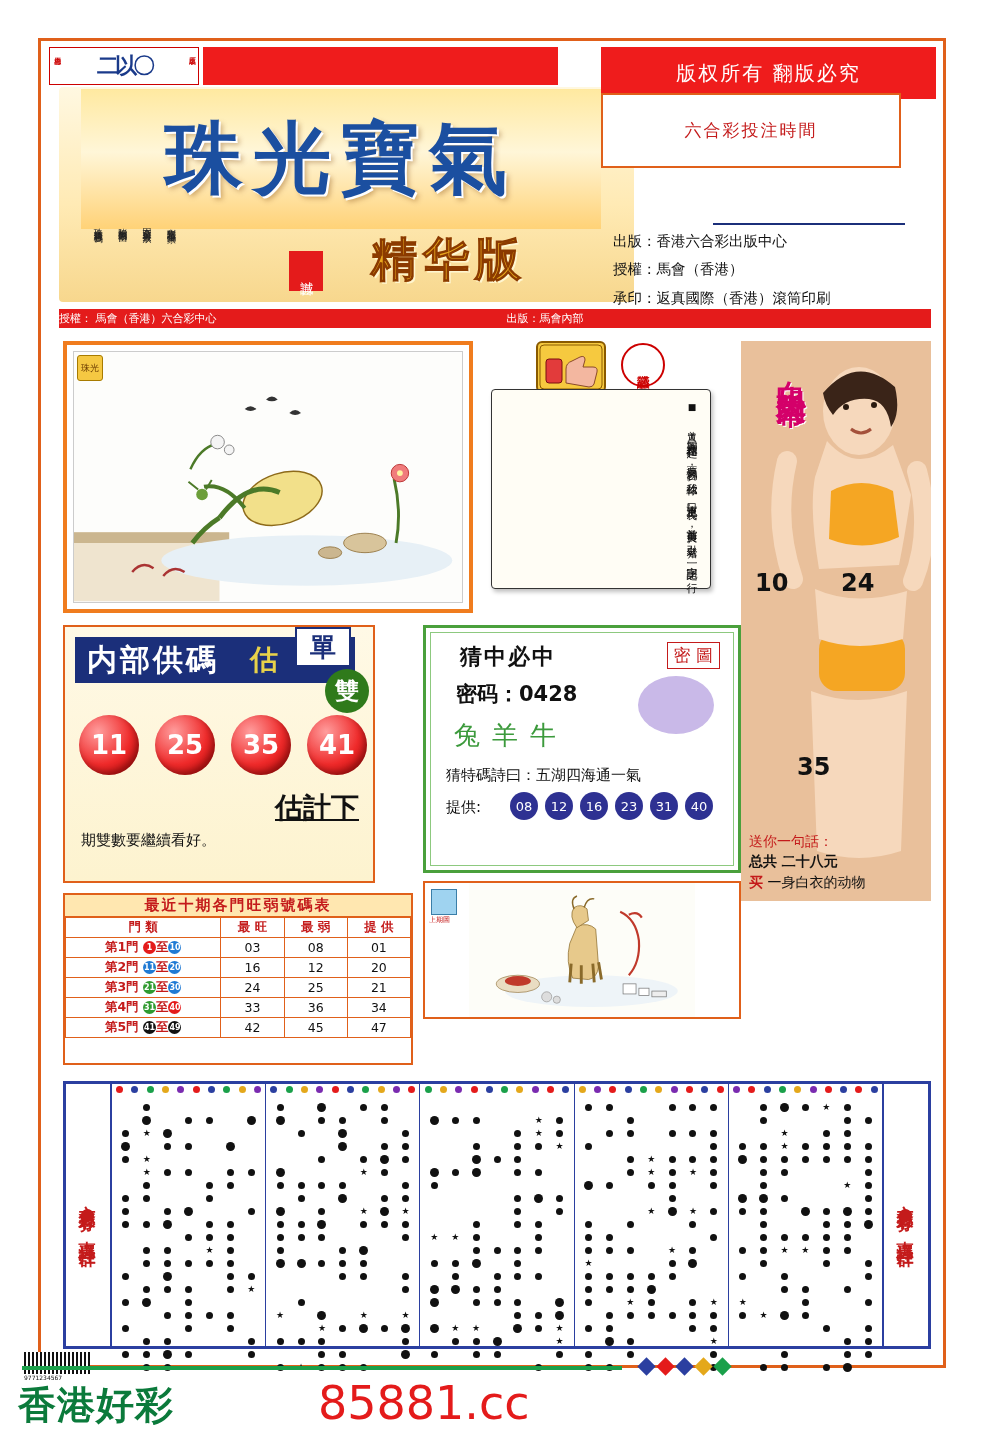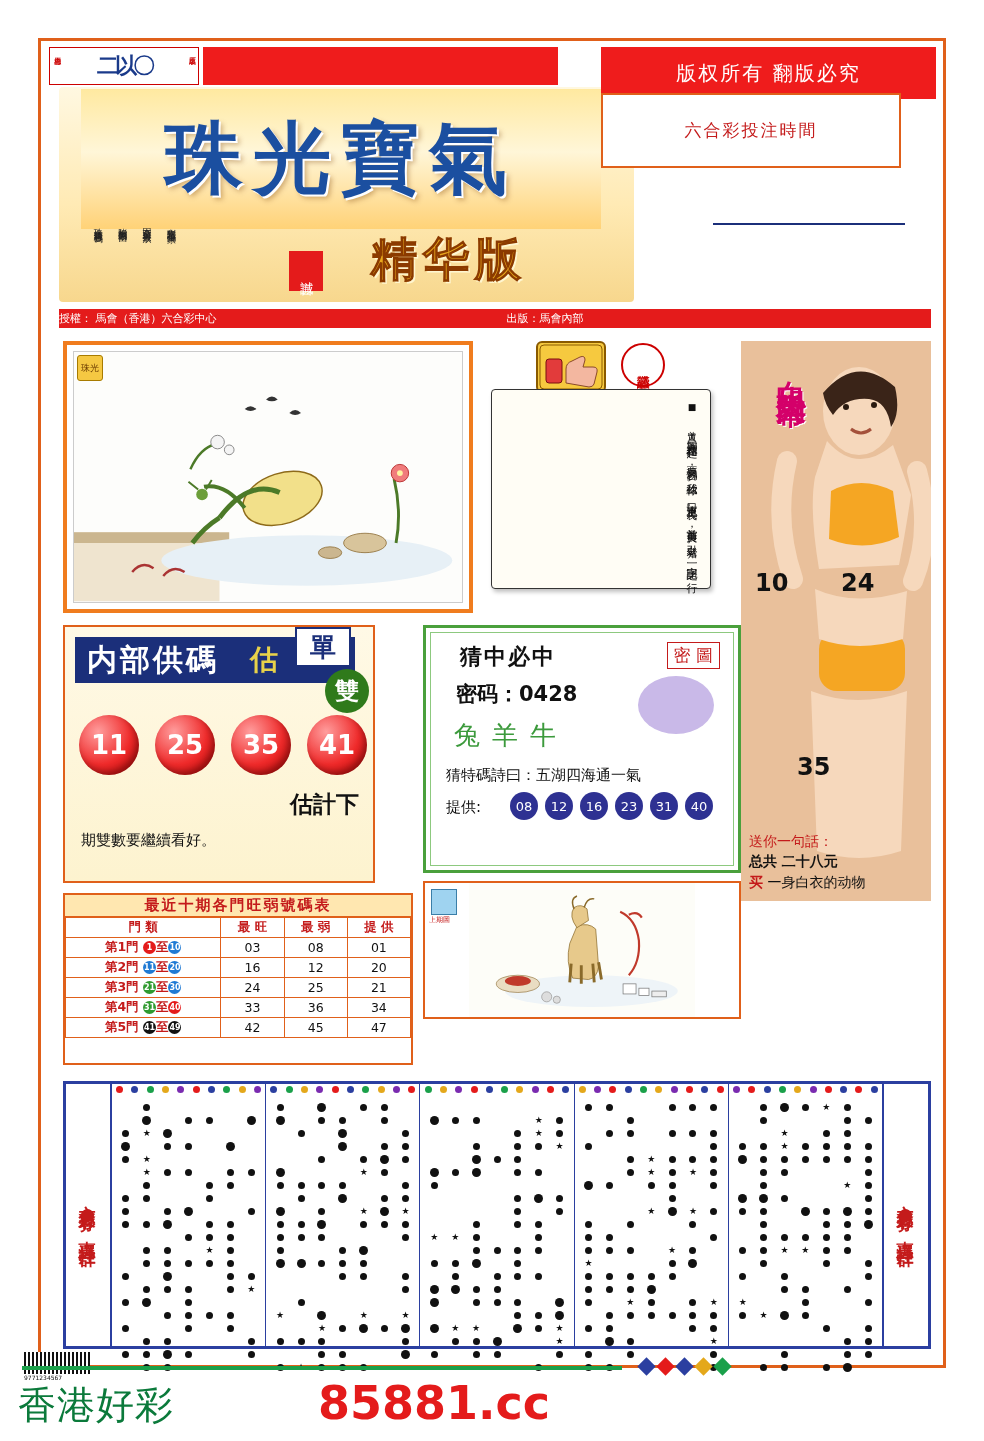--- a/index.html
+++ b/index.html
@@ -178,21 +178,21 @@
     display:flex;align-items:center;justify-content:center;
   }
   .balls{ position:absolute; left:14px; top:88px; width:320px; display:flex; gap:16px; }
   .ball{
     width:60px;height:60px;border-radius:50%;
     background: radial-gradient(circle at 32% 28%, #ff9d9d 0%, #ef2b2b 55%, #b60000 100%);
     color:#fff; font-size:26px; font-weight:bold;
     display:flex;align-items:center;justify-content:center;
     box-shadow: inset -3px -4px 6px rgba(0,0,0,.3);
   }
-  .gong-est{ position:absolute; right:14px; top:162px; font-size:23px; font-weight:bold; color:#111; }
+  .gong-est{ position:absolute; right:14px; top:162px; font-size:28px; font-weight:bold; color:#111;text-decoration:underline; }
   .gong-note{ position:absolute; left:16px; top:204px; font-size:15px; color:#111; }
 
   
   .guess{
     position:absolute; left:382px; top:292px; width:318px; height:248px;
     border:3px solid #4aa03c; background:#fff;
   }
   .guess::before{content:"";position:absolute;inset:4px;border:1px solid #8dc97f;}
   .guess h3{
     margin:0; position:absolute; left:34px; top:14px;
@@ -268,25 +268,25 @@
   .st{ font-size:10px; }
 
   
   .footer{
     position:absolute; left:0; top:1378px; width:984px; height:63px;
   }
   .foot-line{ position:absolute; left:22px; top:-12px; width:600px; height:4px; background:#1aa04a; }
   .foot-dia{ position:absolute; left:640px; top:-18px; display:flex; gap:6px; }
   .foot-dia i{ width:13px;height:13px; transform:rotate(45deg); display:block; }
   .foot-hk{
-    position:absolute; left:18px; top:2px; font-size:38px; font-weight:normal; color:#0b7a3b;
+    position:absolute; left:18px; top:2px; font-size:38px; font-weight:bold; color:#0b7a3b;
     font-family:"DejaVu Serif","Liberation Serif",serif; letter-spacing:1px;
   }
   .foot-url{
-    position:absolute; left:318px; top:-2px; font-size:46px; font-weight:bold; color:#e41b1b;
+    position:absolute; left:318px; top:-2px; font-size:46px; font-weight:normal; color:#e41b1b;
     font-family:"DejaVu Sans","Liberation Sans",sans-serif;
   }
   .barcode{ position:absolute; left:24px; top:1352px; width:66px; height:22px;
      background: repeating-linear-gradient(90deg,#111 0 2px,#fff 2px 4px); }
   .barcode-num{ position:absolute; left:24px; top:1374px; font-size:6px; color:#111;}
 </style>
 </head>
 <body>
 
 <div class="page">
@@ -309,20 +309,25 @@
     <div class="vcol-group">
       <span class="vcol">珠光寶氣尋靈碼</span>
       <span class="vcol">賭根刹去頭不回</span>
       <span class="vcol">因會至若無米炊</span>
       <span class="vcol">六彩賭里福萬家</span>
     </div>
     <div class="seal">誠言</div>
 
     <div class="timebox">六合彩投注時間</div>
     <div class="hrline"></div>
+    <div class="pubinfo">
+      <div>出版：香港六合彩出版中心</div>
+      <div>授權：馬會（香港）</div>
+      <div>承印：返真國際（香港）滾筒印刷</div>
+    </div>
 
     <div class="auth-bar">
       <span class="a1">授權：  馬會（香港）六合彩中心</span>
       <span class="a2">出版：馬會內部</span>
     </div>
   </div>
 
   <div class="body-wrap">
 
     <div class="pic-frame">

